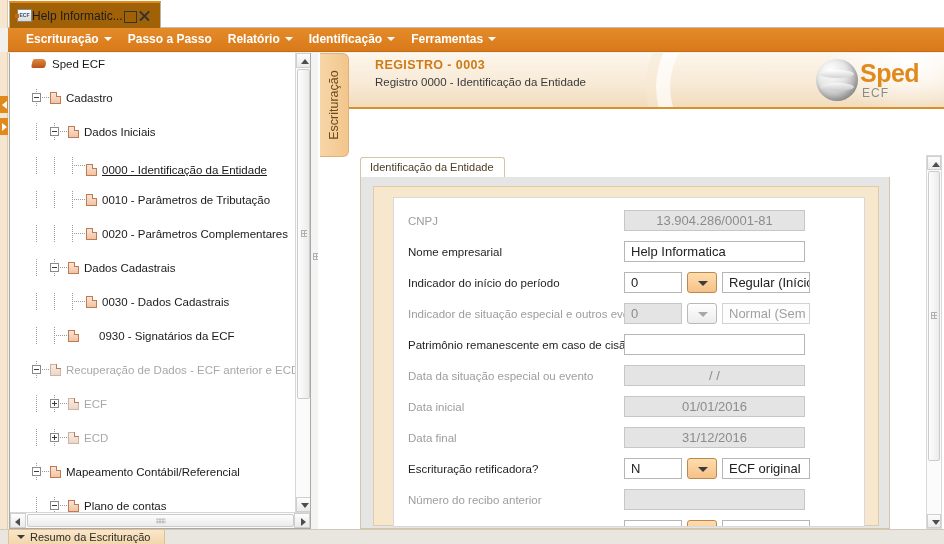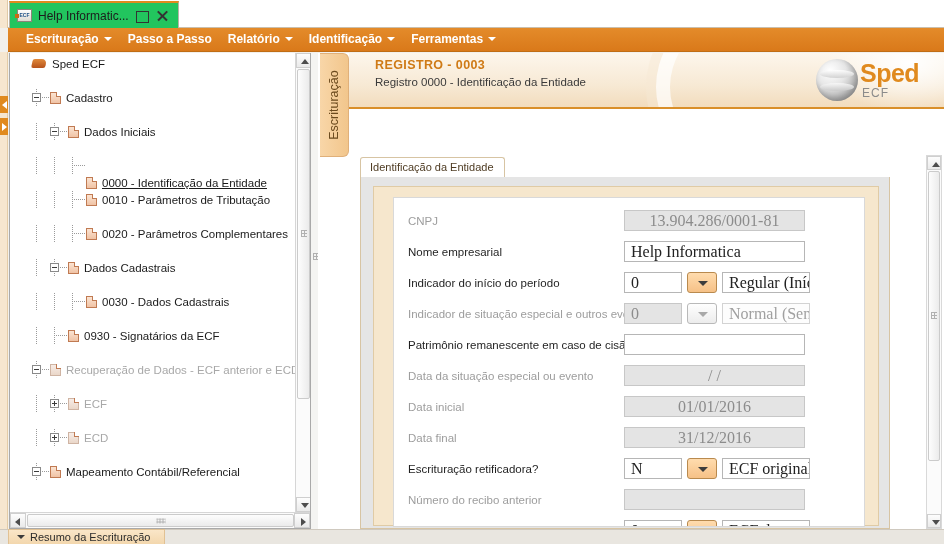--- a/index.html
+++ b/index.html
@@ -23,23 +23,23 @@
     background: #ffffff;
     border-bottom: 1px solid #c9bfae;
   }
   .titlebar-leftedge {
     position: absolute; left: 0; top: 0; width: 8px; height: 28px;
     background: #f6e6cf;
     border-right: 1px solid #e0c9a6;
   }
   .doc-tab {
     position: absolute; left: 9px; top: 1px; height: 27px;
-    display: flex; align-items: center; gap: 6px;
+    display: flex; align-items: center; 
     padding: 0 9px 0 7px;
-    background: #22c55e;
+    background: #a16207;
     border: 1px solid #b9b2a6;
     border-bottom: none;
     border-top: 2px solid #e08a1e;
   }
   .doc-tab-icon {
     width: 15px; height: 13px;
     background: linear-gradient(#fdfdfd,#dedad2);
     border: 1px solid #8d8madd; border: 1px solid #8a8578;
     position: relative;
     display: inline-block;
@@ -403,28 +403,27 @@
     white-space: nowrap;
   }
   .flabel.dim { color: #9d9d9d; }
 
   .fctl { position: absolute; left: 230px; }
 
   .inp {
     height: 21px;
     background: #ffffff;
     border: 1px solid #b6b6b6;
-    font-size: 16px; color: #222;
+    font-size: 13px; color: #222;
     padding: 0 6px;
     line-height: 19px;
     display: inline-block;
     vertical-align: middle;
     white-space: nowrap;
     overflow: hidden;
-    font-family: Liberation Serif, serif;
   }
   .inp.ro {
     background: #e4e4e4; border-color: #c7c7c7;
     color: #8c8c8c; text-align: center;
   }
   .combo-val {
     width: 58px; text-align: left;
   }
   .combo-btn {
     width: 30px; height: 21px;
@@ -550,21 +549,21 @@
           <div style="position: absolute; left: 42px; top: 0px; height: 17px; display: flex; align-items: center;">
             <span class="ficon"></span>
             <span class="glabel">Dados Iniciais</span>
           </div>
         </div>
         <div class="tnode sel" style="top: 51px;">
           <div class="dotline" style="left: 10px; top: 0px; height: 17px;"></div>
           <div class="dotline" style="left: 28px; top: 0px; height: 17px;"></div>
           <div class="dotline" style="left: 46px; top: 0px; height: 17px;"></div>
           <div class="dotstub" style="left: 46px; top: 8px; width: 13px;"></div>
-          <div style="position: absolute; left: 60px; top: 17px; height: 17px; display: flex; align-items: center;">
+          <div style="position: absolute; left: 60px; top: 4px; height: 17px; display: flex; align-items: center;">
             <span class="ficon"></span>
             <span class="glabel">0000 - Identificação da Entidade</span>
           </div>
         </div>
         <div class="tnode" style="top: 68px;">
           <div class="dotline" style="left: 10px; top: 0px; height: 17px;"></div>
           <div class="dotline" style="left: 28px; top: 0px; height: 17px;"></div>
           <div class="dotline" style="left: 46px; top: 0px; height: 17px;"></div>
           <div class="dotstub" style="left: 46px; top: 8px; width: 13px;"></div>
           <div style="position: absolute; left: 60px; top: 0px; height: 17px; display: flex; align-items: center;">
@@ -599,21 +598,21 @@
           <div class="dotstub" style="left: 46px; top: 8px; width: 13px;"></div>
           <div style="position: absolute; left: 60px; top: 0px; height: 17px; display: flex; align-items: center;">
             <span class="ficon"></span>
             <span class="glabel">0030 - Dados Cadastrais</span>
           </div>
         </div>
         <div class="tnode" style="top: 136px;">
           <div class="dotline" style="left: 10px; top: 0px; height: 17px;"></div>
           <div class="dotline" style="left: 28px; top: 0px; height: 17px;"></div>
           <div class="dotstub" style="left: 28px; top: 8px; width: 13px;"></div>
-          <div style="position: absolute; left: 42px; top: 0px; height: 17px; display: flex; align-items: center;">
+          <div style="position: absolute; left: 42px; top: 0px; height: 17px; display: flex; align-items: center; gap: 15px;">
             <span class="ficon"></span>
             <span class="glabel">0930 - Signatários da ECF</span>
           </div>
         </div>
         <div class="tnode disabled" style="top: 153px;">
           <div class="dotline" style="left: 10px; top: 0px; height: 17px;"></div>
           <div class="tog" style="left: 6px; top: 4px;"></div>
           <div class="dotstub" style="left: 16px; top: 8px; width: 7px;"></div>
           <div style="position: absolute; left: 24px; top: 0px; height: 17px; display: flex; align-items: center;">
             <span class="ficon dim"></span>
@@ -640,20 +639,30 @@
             <span class="glabel">ECD</span>
           </div>
         </div>
         <div class="tnode" style="top: 204px;">
           <div class="dotline" style="left: 10px; top: 0px; height: 17px;"></div>
           <div class="tog" style="left: 6px; top: 4px;"></div>
           <div class="dotstub" style="left: 16px; top: 8px; width: 7px;"></div>
           <div style="position: absolute; left: 24px; top: 0px; height: 17px; display: flex; align-items: center;">
             <span class="ficon"></span>
             <span class="glabel">Mapeamento Contábil/Referencial</span>
+          </div>
+        </div>
+        <div class="tnode" style="top: 221px;">
+          <div class="dotline" style="left: 10px; top: 0px; height: 17px;"></div>
+          <div class="dotline" style="left: 28px; top: 0px; height: 17px;"></div>
+          <div class="tog" style="left: 24px; top: 4px;"></div>
+          <div class="dotstub" style="left: 34px; top: 8px; width: 7px;"></div>
+          <div style="position: absolute; left: 42px; top: 0px; height: 17px; display: flex; align-items: center;">
+            <span class="ficon"></span>
+            <span class="glabel">Plano de contas</span>
           </div>
         </div>
       </div>
 
     <div class="vsb">
       <div class="vsb-btn top"></div>
       <div class="vsb-thumb" style="top:16px;height:330px;">
         <div class="grip" style="top:160px;"></div>
       </div>
       <div class="vsb-btn bot"></div>

